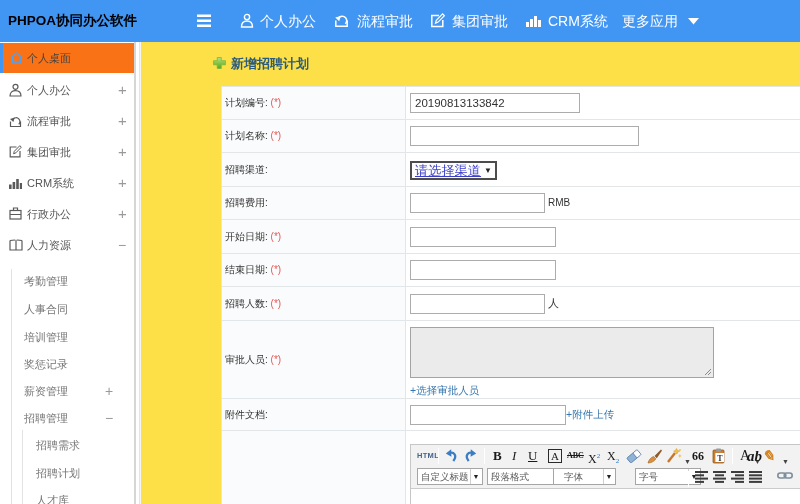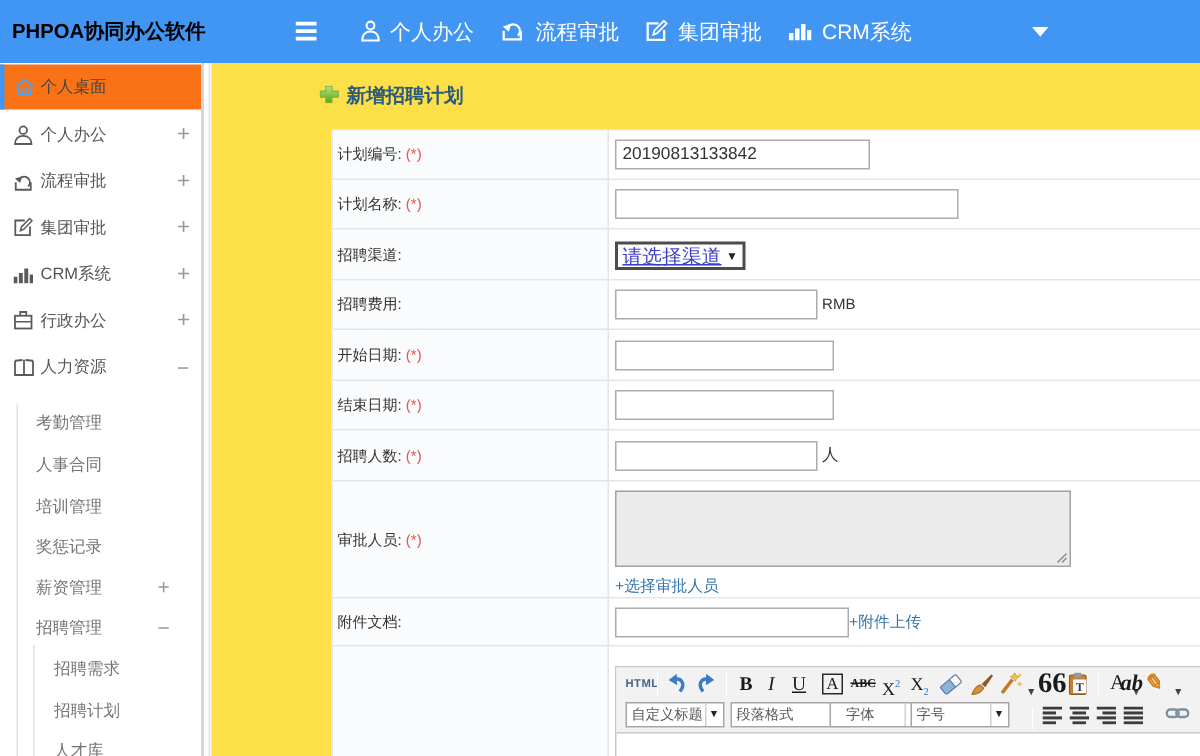--- a/index.html
+++ b/index.html
@@ -84,20 +84,21 @@
     </svg>
     <div class="navtext" style="left:452px">集团审批</div>
 
     <svg class="abs" style="left:526px;top:14px" width="15" height="13" viewBox="0 0 15 13">
       <rect x="0" y="8" width="3" height="5" fill="#fff"></rect>
       <rect x="4" y="5" width="3" height="8" fill="#fff"></rect>
       <rect x="8" y="2" width="3" height="11" fill="#fff"></rect>
       <rect x="12" y="6" width="3" height="7" fill="#fff"></rect>
     </svg>
     <div class="navtext" style="left:548px">CRM系统</div>
+    <div class="navtext" style="left:622px">更多应用</div>
     <svg class="abs" style="left:688px;top:18px" width="11" height="7">
         <path d="M0 0 L11 0 L5.5 6.5 Z" fill="#fff"></path>
       </svg>
   </div>
 
   <div id="sidebar">
     <div class="m1" style="top:1px; background:#f97316; border-left:3px solid #4195f3; width:134px;">
       <svg class="icon" style="top:9px;left:7px" width="13" height="12" viewBox="0 0 13 12">
         <path d="M1 5.5 L6.5 1 L12 5.5" fill="none" stroke="#53a0ef" stroke-width="1.3"></path>
         <path d="M2.5 5 L2.5 11 L10.5 11 L10.5 5" fill="none" stroke="#53a0ef" stroke-width="1.3"></path>
@@ -266,37 +267,37 @@
             <path d="M1 15 C2 11.5 4 9.5 6.5 8.5 L8.8 10.8 C7.5 13 5 14.8 1 15 Z" fill="#d8913c" stroke="#a86820" stroke-width="0.7"></path>
             <path d="M7.5 8 L14 1.5 L15 2.5 L9.8 10.2 Z" fill="#8a5a28"></path>
           </svg>
               <svg class="abs" style="left:256px;top:3px" width="15" height="15" viewBox="0 0 15 15">
             <path d="M1 14 L8 5" stroke="#c8762a" stroke-width="2.4"></path>
             <path d="M9.5 0.5 l1 2 L12.8 3 l-2 1 L9.8 6.2 l-1-2 L6.6 3.2 l2-1 Z" fill="#f4c143" stroke="#cf9722" stroke-width="0.5"></path>
             <path d="M12.8 6 l0.6 1.3 L14.8 7.9 l-1.3 0.6 L12.8 9.9 l-0.6-1.3 L10.8 8 l1.3-0.6 Z" fill="#f4c143"></path>
             <circle cx="13" cy="2" r="0.9" fill="#f4c143"></circle>
           </svg>
               <div class="tb" style="left:273px; top:6px; font-size:7px; color:#444;">▼</div>
-              <div class="tb" style="left:281px; font-size:19px; font-weight:bold; font-family:'Liberation Serif',serif; color:#1a1a1a;">66</div>
+              <div class="tb" style="left:281px; font-size:12px; font-weight:bold; font-family:'Liberation Serif',serif; color:#1a1a1a;">66</div>
               <svg class="abs" style="left:301px;top:3px" width="14" height="16" viewBox="0 0 14 16">
             <rect x="1" y="2" width="11" height="13" rx="1" fill="#c87f32" stroke="#8f5a20" stroke-width="0.8"></rect>
             <rect x="4" y="0.5" width="5" height="3.4" rx="0.8" fill="#9a9a9a"></rect>
             <rect x="3.4" y="5" width="8.8" height="9" fill="#fff"></rect>
             <text x="7.8" y="12.6" font-size="8" font-weight="bold" fill="#333" text-anchor="middle" font-family="'Liberation Serif',serif">T</text>
           </svg>
               <div class="tsep" style="left:321px"></div>
               <div class="tb" style="left:329px; font-size:14px; font-family:'Liberation Serif',serif; color:#1a1a1a;">A</div>
               <div class="tb" style="left:343px; top:6px; font-size:7px; color:#444;">▼</div>
               <div class="tb" style="left:336px; font-size:15px; font-weight:bold; font-family:'Liberation Serif',serif; color:#1a1a1a;font-style:italic;">ab<span style="color:#d2821e">✎</span></div>
               <div class="tb" style="left:371px; top:6px; font-size:7px; color:#444;">▼</div>
 
               <div class="tsel" style="left:6px; width:66px;">自定义标题<span class="car">▼</span></div>
               <div class="tsel" style="left:76px; width:80px;">段落格式<span class="car">▼</span></div>
               <div class="tsel" style="left:142px; width:63px;padding-left:10px;">字体<span class="car">▼</span></div>
-              <div class="tsel" style="left:196px; width:66px;">字号<span class="car">▼</span></div>
+              <div class="tsel" style="left:224px; width:66px;">字号<span class="car">▼</span></div>
               <div class="tsep" style="left:277px; top:26px;"></div>
               <svg class="alic" style="left:284px" width="13" height="12">
             <g fill="#3c3c3c">
               <rect x="0" y="0" width="13" height="2"></rect>
               <rect x="0" y="3.3" width="9" height="2"></rect>
               <rect x="0" y="6.6" width="13" height="2"></rect>
               <rect x="0" y="9.9" width="9" height="2"></rect>
             </g>
           </svg>
               <svg class="alic" style="left:302px" width="13" height="12">

